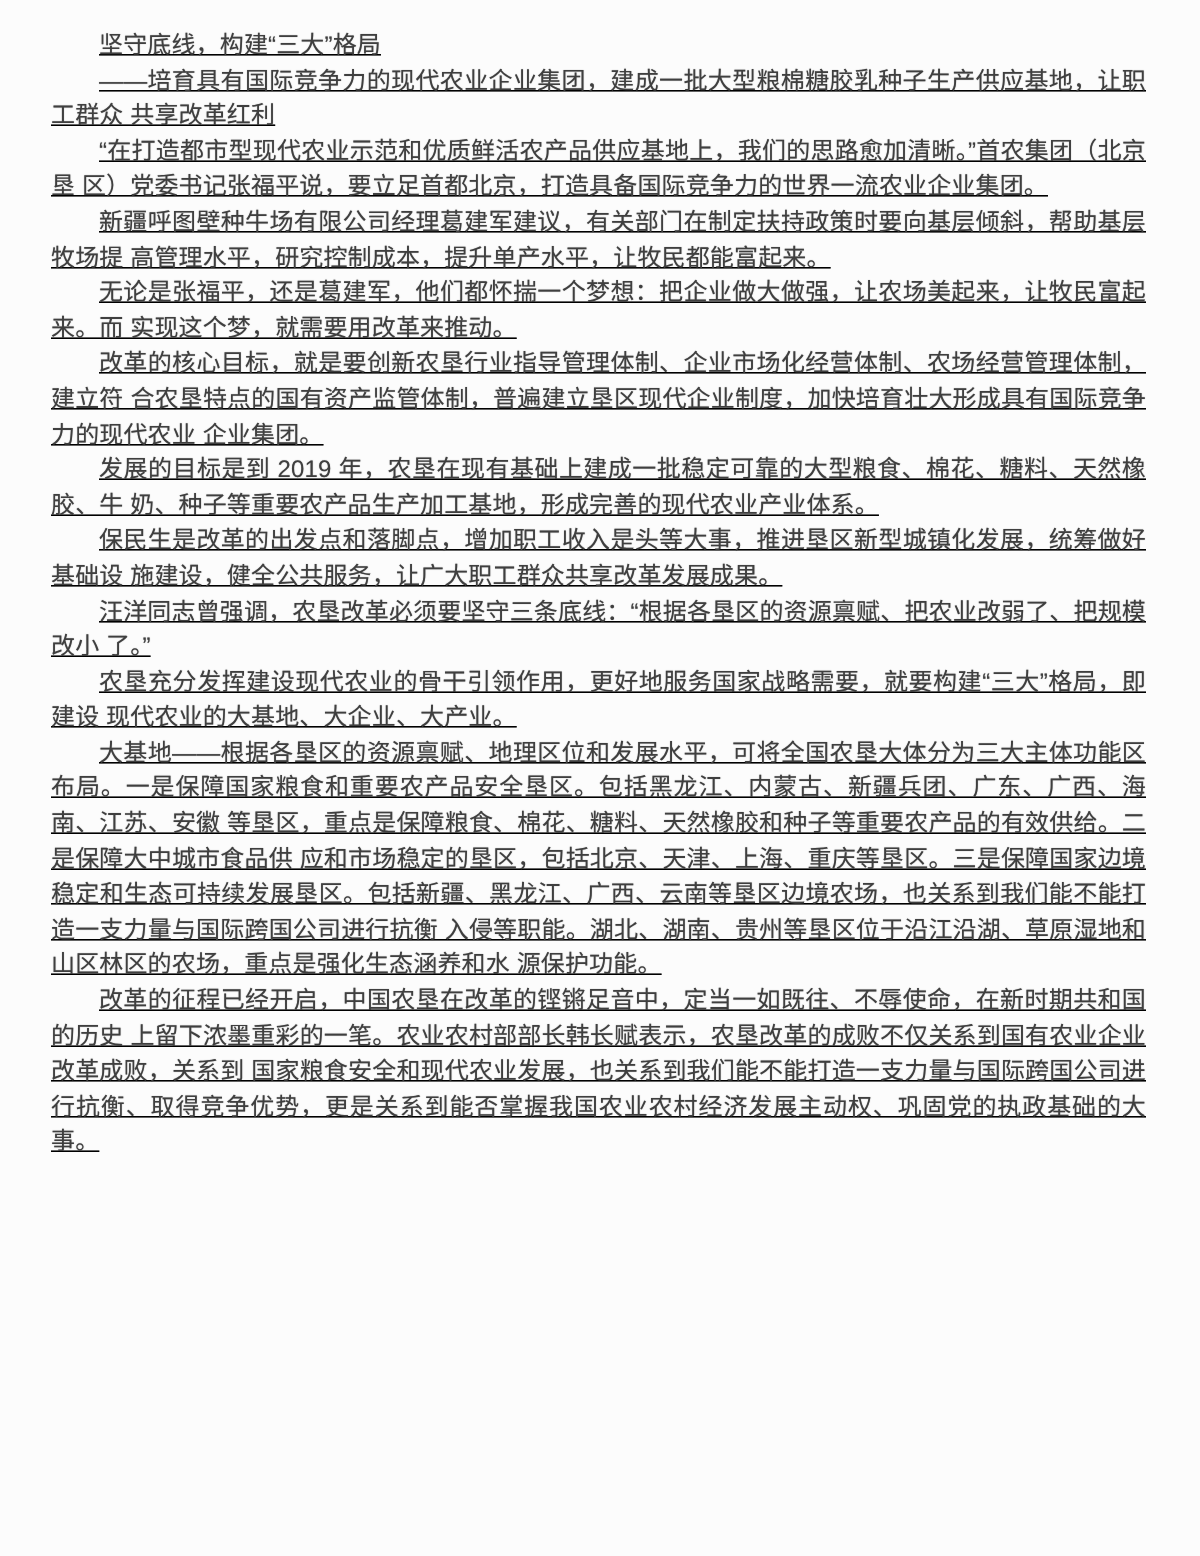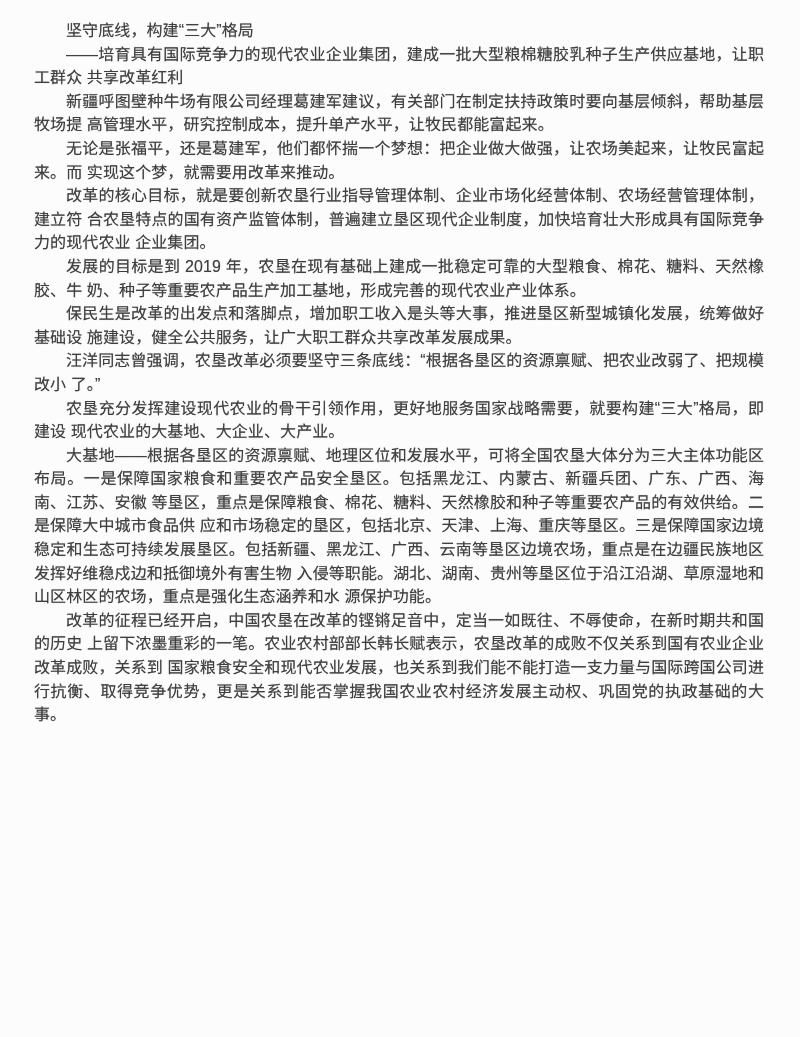--- a/index.html
+++ b/index.html
@@ -12,42 +12,44 @@
     background: #fcfcfc;
     overflow: hidden;
     font-family: "Liberation Sans", sans-serif;
   }
   .page {
     box-sizing: border-box;
     width: 800px;
     height: 1037px;
     padding: 19px 36px 0 34px;
     background: #fcfcfc;
+    text-decoration: underline;
   }
   .page p {
     margin: 0;
     padding: 0;
     color: #3f3f3f;
     font-size: 16px;
     line-height: 23.6px;
     text-align: justify;
     text-indent: 2em;
     letter-spacing: 0.1px;
     
     text-shadow: 0 0 0.7px rgba(63, 63, 63, 0.55);
   }
 </style>
 </head>
 <body>
 
 <div class="page">
   <p>坚守底线，构建“三大”格局</p>
   <p>——培育具有国际竞争力的现代农业企业集团，建成一批大型粮棉糖胶乳种子生产供应基地，让职工群众 共享改革红利</p>
+  <p>“在打造都市型现代农业示范和优质鲜活农产品供应基地上，我们的思路愈加清晰。”首农集团（北京垦 区）党委书记张福平说，要立足首都北京，打造具备国际竞争力的世界一流农业企业集团。</p>
   <p>新疆呼图壁种牛场有限公司经理葛建军建议，有关部门在制定扶持政策时要向基层倾斜，帮助基层牧场提 高管理水平，研究控制成本，提升单产水平，让牧民都能富起来。</p>
   <p>无论是张福平，还是葛建军，他们都怀揣一个梦想：把企业做大做强，让农场美起来，让牧民富起来。而 实现这个梦，就需要用改革来推动。</p>
   <p>改革的核心目标，就是要创新农垦行业指导管理体制、企业市场化经营体制、农场经营管理体制，建立符 合农垦特点的国有资产监管体制，普遍建立垦区现代企业制度，加快培育壮大形成具有国际竞争力的现代农业 企业集团。</p>
   <p>发展的目标是到 2019 年，农垦在现有基础上建成一批稳定可靠的大型粮食、棉花、糖料、天然橡胶、牛 奶、种子等重要农产品生产加工基地，形成完善的现代农业产业体系。</p>
   <p>保民生是改革的出发点和落脚点，增加职工收入是头等大事，推进垦区新型城镇化发展，统筹做好基础设 施建设，健全公共服务，让广大职工群众共享改革发展成果。</p>
   <p>汪洋同志曾强调，农垦改革必须要坚守三条底线：“根据各垦区的资源禀赋、把农业改弱了、把规模改小 了。”</p>
   <p>农垦充分发挥建设现代农业的骨干引领作用，更好地服务国家战略需要，就要构建“三大”格局，即建设 现代农业的大基地、大企业、大产业。</p>
-  <p>大基地——根据各垦区的资源禀赋、地理区位和发展水平，可将全国农垦大体分为三大主体功能区布局。一是保障国家粮食和重要农产品安全垦区。包括黑龙江、内蒙古、新疆兵团、广东、广西、海南、江苏、安徽 等垦区，重点是保障粮食、棉花、糖料、天然橡胶和种子等重要农产品的有效供给。二是保障大中城市食品供 应和市场稳定的垦区，包括北京、天津、上海、重庆等垦区。三是保障国家边境稳定和生态可持续发展垦区。包括新疆、黑龙江、广西、云南等垦区边境农场，重点是在边疆民族地区发挥好维稳戍边和抵御境外有害生物 入侵等职能。湖北、湖南、贵州等垦区位于沿江沿湖、草原湿地和山区林区的农场，重点是强化生态涵养和水 源保护功能。</p>
+  <p>大基地——根据各垦区的资源禀赋、地理区位和发展水平，可将全国农垦大体分为三大主体功能区布局。一是保障国家粮食和重要农产品安全垦区。包括黑龙江、内蒙古、新疆兵团、广东、广西、海南、江苏、安徽 等垦区，重点是保障粮食、棉花、糖料、天然橡胶和种子等重要农产品的有效供给。二是保障大中城市食品供 应和市场稳定的垦区，包括北京、天津、上海、重庆等垦区。三是保障国家边境稳定和生态可持续发展垦区。包括新疆、黑龙江、广西、云南等垦区边境农场，也关系到我们能不能打造一支力量与国际跨国公司进行抗衡 入侵等职能。湖北、湖南、贵州等垦区位于沿江沿湖、草原湿地和山区林区的农场，重点是强化生态涵养和水 源保护功能。</p>
   <p>改革的征程已经开启，中国农垦在改革的铿锵足音中，定当一如既往、不辱使命，在新时期共和国的历史 上留下浓墨重彩的一笔。农业农村部部长韩长赋表示，农垦改革的成败不仅关系到国有农业企业改革成败，关系到 国家粮食安全和现代农业发展，也关系到我们能不能打造一支力量与国际跨国公司进行抗衡、取得竞争优势，更是关系到能否掌握我国农业农村经济发展主动权、巩固党的执政基础的大事。</p>
 </div>
 
 </body></html>

